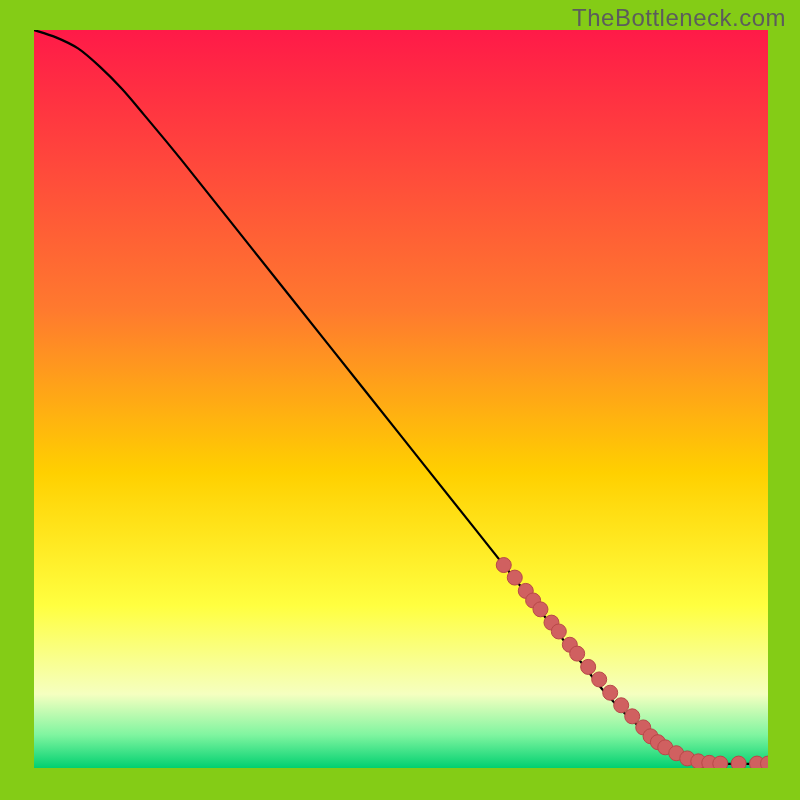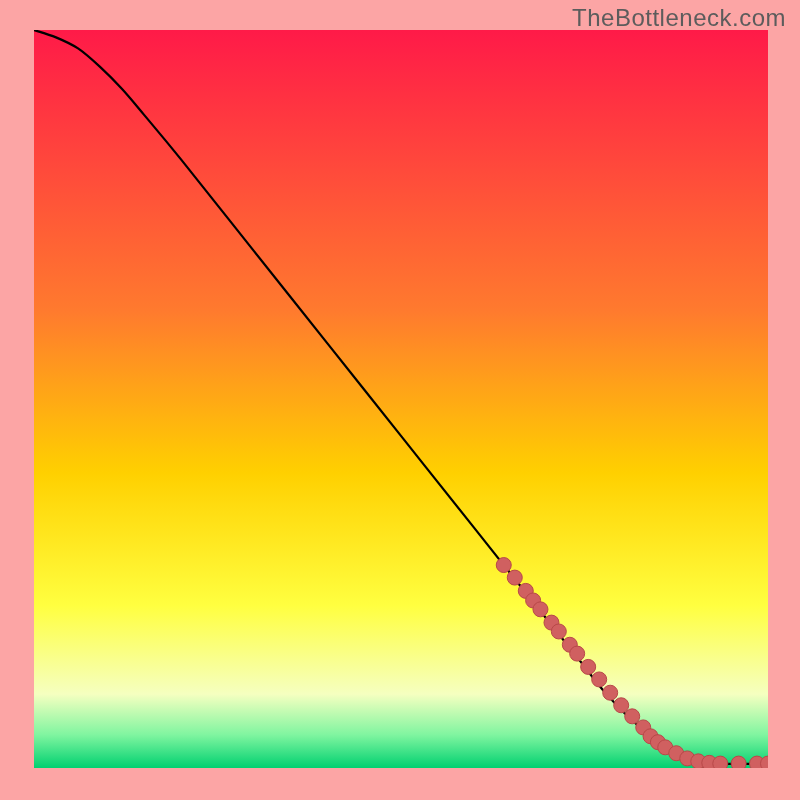--- a/index.html
+++ b/index.html
@@ -8,21 +8,21 @@
     width: 800px;
     height: 800px;
     background: #000;
     overflow: hidden;
     font-family: Arial, Helvetica, sans-serif;
   }
   .frame {
     position: relative;
     width: 800px;
     height: 800px;
-    background: #fca5a5;
+    background: #84cc16;
   }
   .watermark {
     position: absolute;
     top: 4px;
     right: 14px;
     color: #5c5c5c;
     font-size: 24px;
     letter-spacing: 0.5px;
     font-weight: 500;
     z-index: 10;

